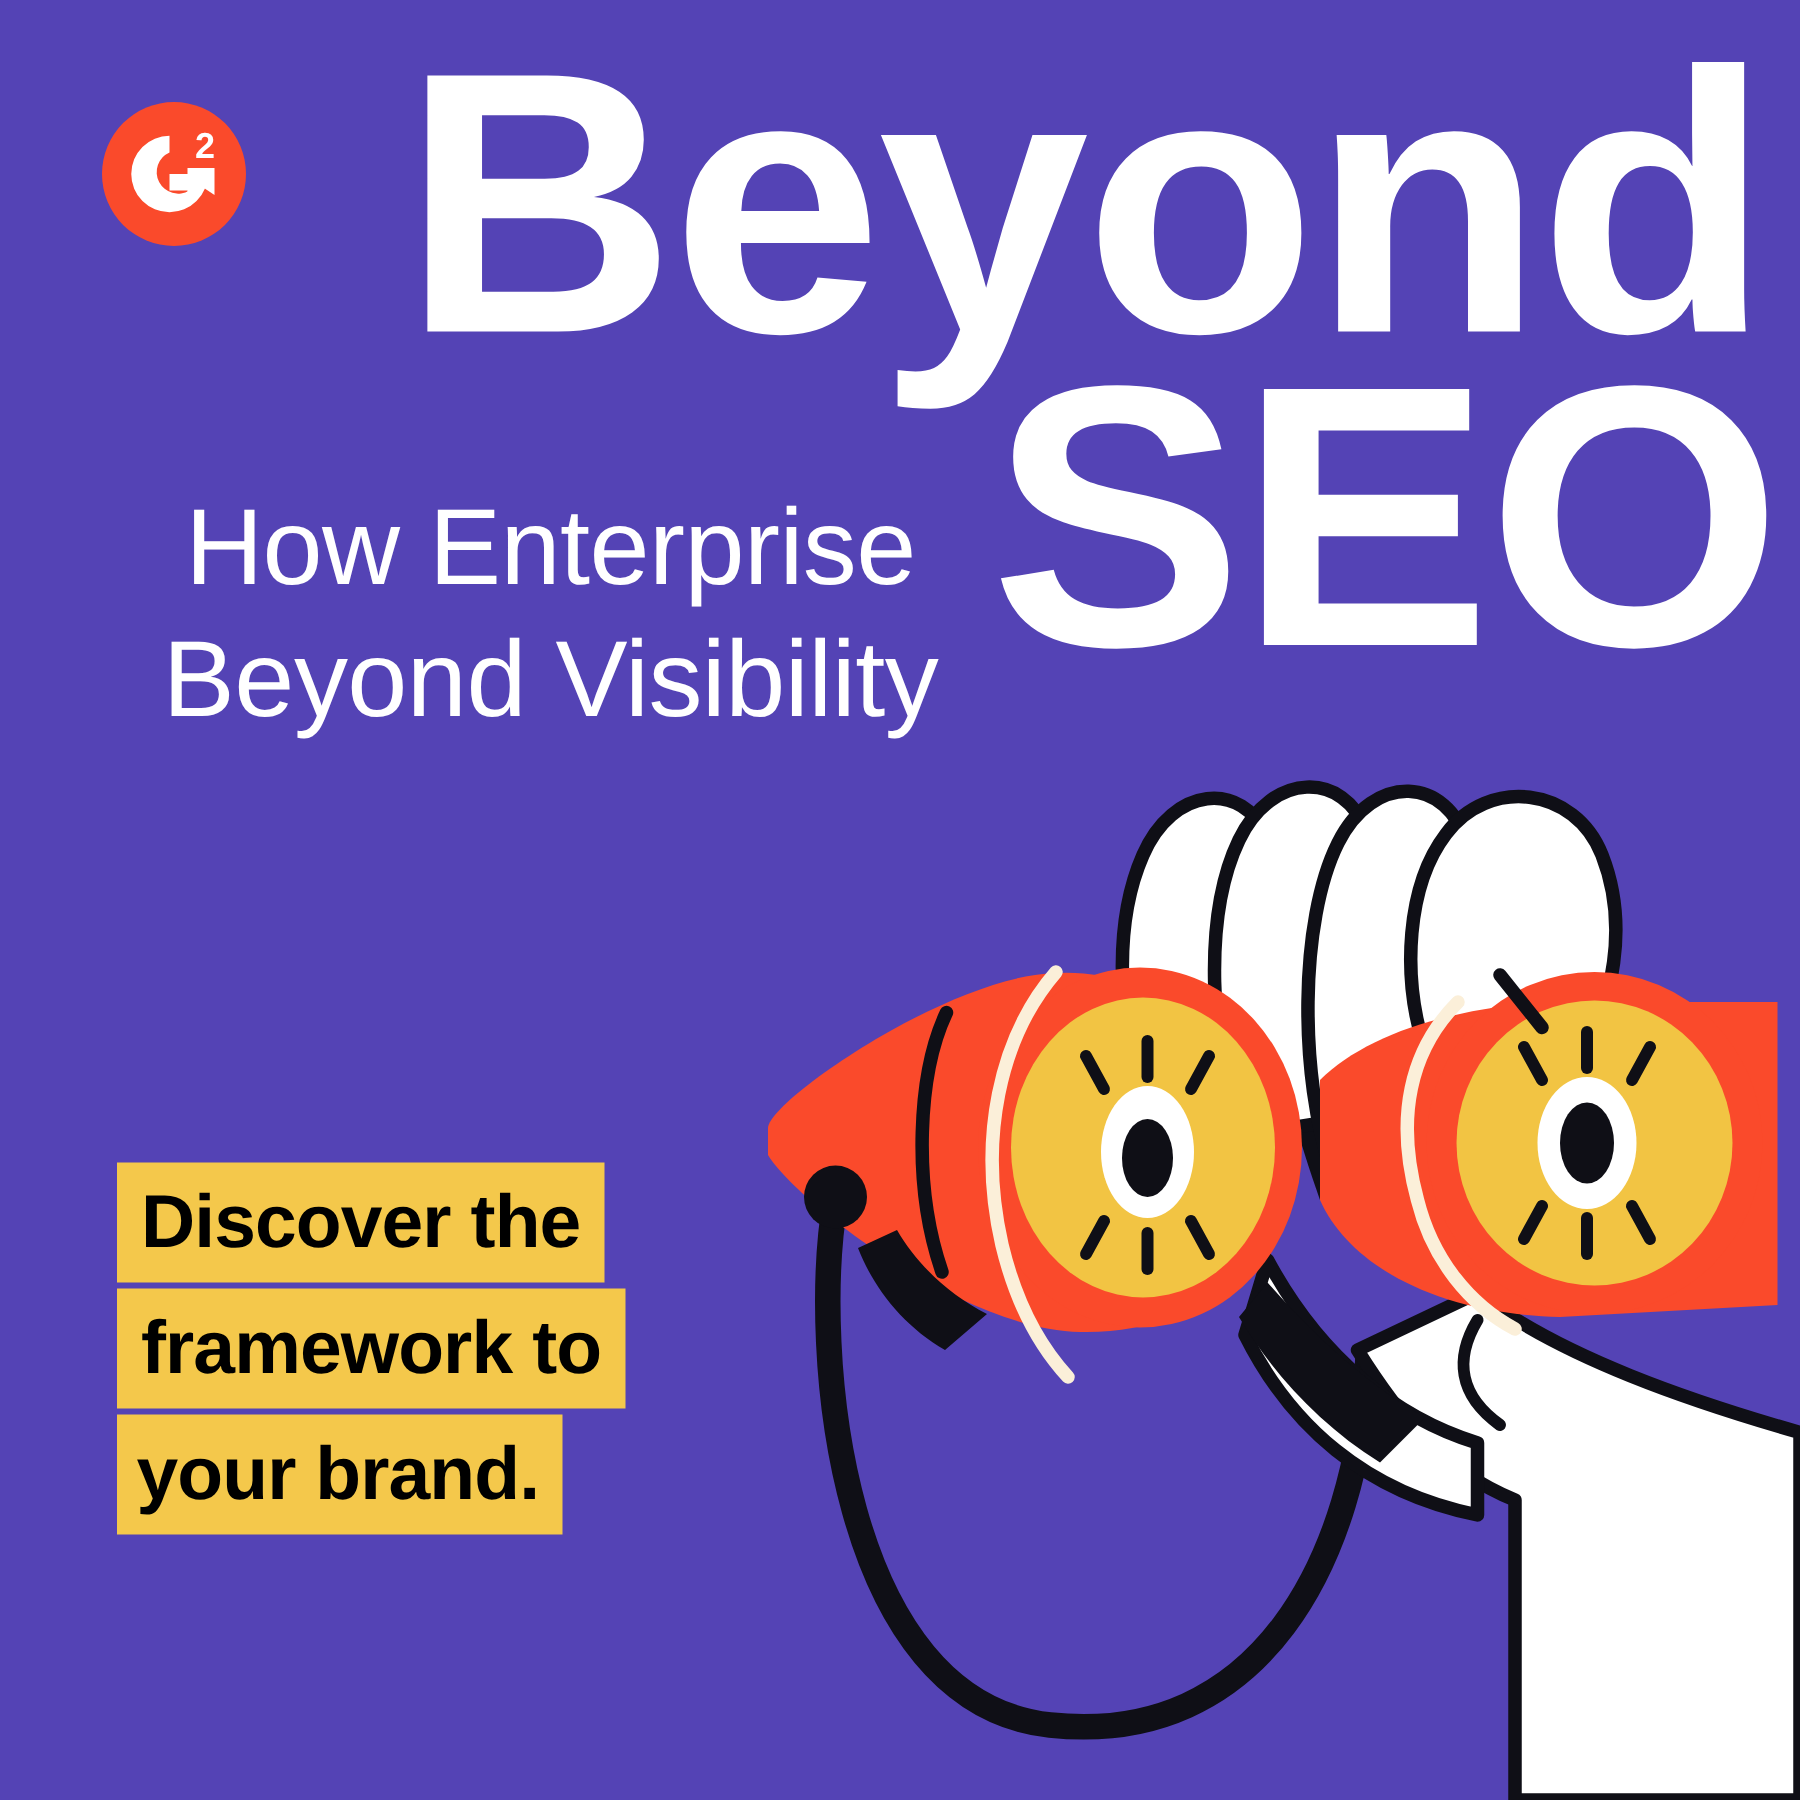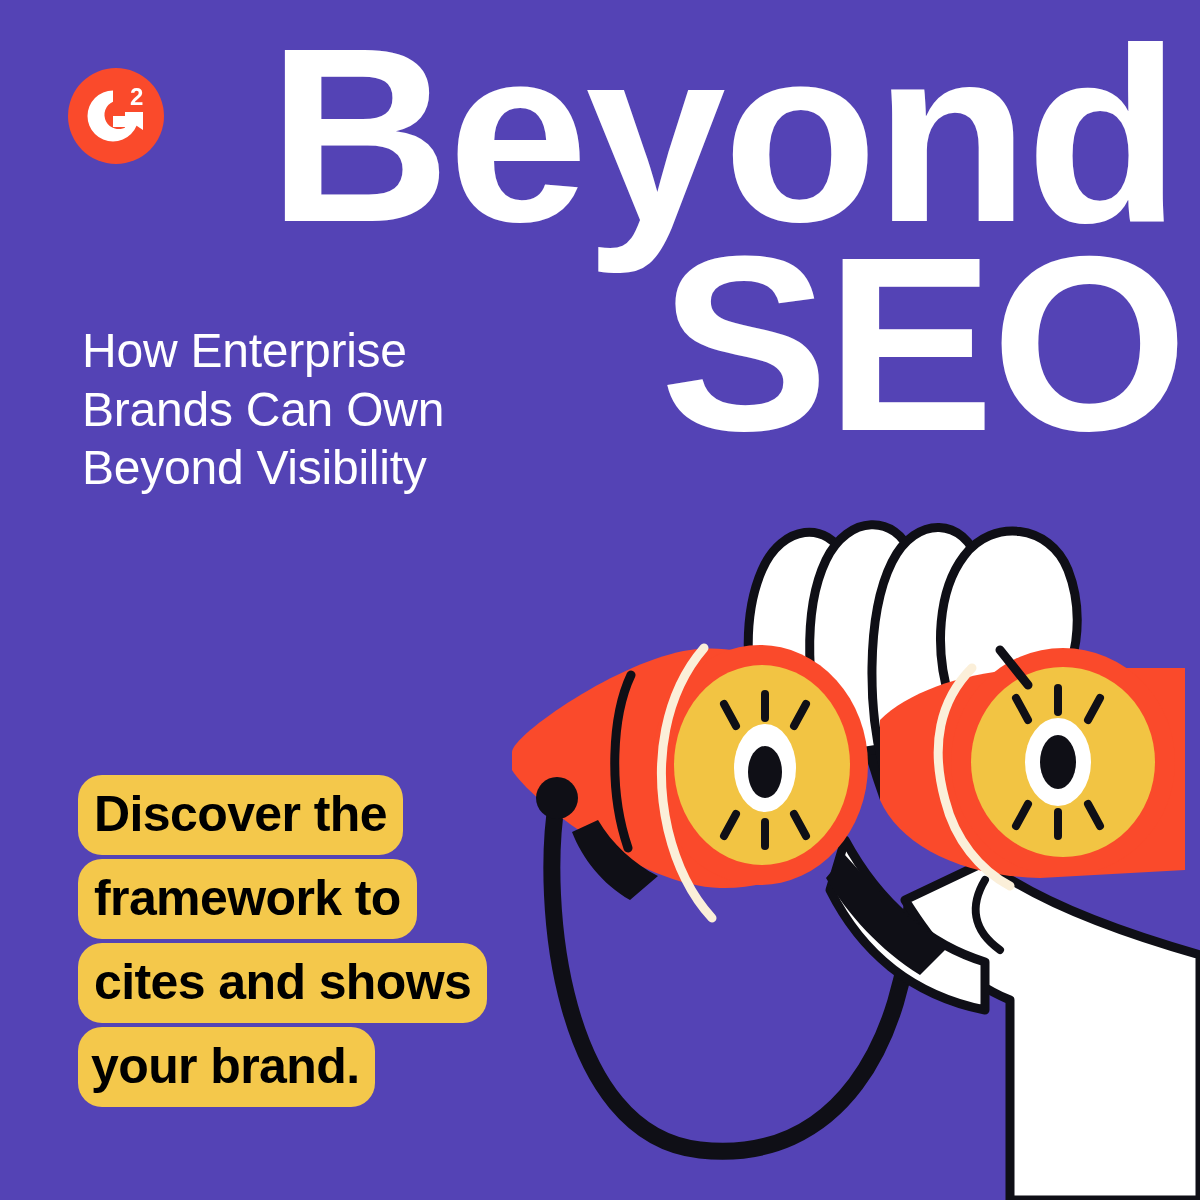--- a/index.html
+++ b/index.html
@@ -60,25 +60,26 @@
     transform-origin: left top;
   }
 
   
   .subtitle {
     position: absolute;
     left: 82px;
     top: 322px;
     width: 570px;
     color: #FFFFFF;
-    font-size: 48px;
+    font-size: 72px;
     line-height: 1.22;
     font-weight: 400;
     letter-spacing: -0.005em;
     font-family: "Liberation Sans", sans-serif;
+    text-align: center;
   }
   .subtitle div { white-space: nowrap; }
 
   
   .cta {
     position: absolute;
     left: 78px;
     top: 775px;
     display: flex;
     flex-direction: column;
@@ -89,21 +90,20 @@
     background: #F4C84B;
     color: #000000;
     font-size: 50px;
     line-height: 1;
     font-weight: 700;
     letter-spacing: -0.012em;
     padding: 14px 16px 16px 16px;
     margin-bottom: 4px;
     white-space: nowrap;
     font-family: "Liberation Sans", sans-serif;
-    border-radius: 24px;
   }
   .cta-line:last-child { margin-bottom: 0; padding-left: 13px; }
 
   
   .illustration {
     position: absolute;
     left: 0;
     top: 0;
     width: 1200px;
     height: 1200px;
@@ -126,21 +126,20 @@
       <text x="62" y="37" font-family="Liberation Sans, sans-serif" font-size="24" font-weight="700" fill="#FFFFFF">2</text>
     </svg>
   </div>
 
   <div class="headline-beyond">Beyond</div>
 
   <div class="headline-seo">SEO.</div>
 
   <div class="subtitle">
     <div>How Enterprise</div>
-    <div>Brands Can Own</div>
     <div>Beyond Visibility</div>
   </div>
 
   <svg class="illustration" viewBox="0 0 1200 1200">
 
     <path d="M557 800 C 540 900, 560 1135, 700 1150 C 840 1165, 905 1040, 912 905" fill="none" stroke="#0F0F16" stroke-width="17" stroke-linecap="round"></path>
 
     <path d="M905 900 C 930 940, 960 980, 1010 1000 L 1010 1200 L 1200 1200 L 1200 955
              C 1130 935, 1040 905, 985 862 Z" fill="#FFFFFF" stroke="#0F0F16" stroke-width="9" stroke-linejoin="round"></path>
 
@@ -218,17 +217,16 @@
         <line x1="806" y1="836" x2="794" y2="814"></line>
       </g>
     </g>
 
     <circle cx="557" cy="798" r="21" fill="#0F0F16"></circle>
   </svg>
 
   <div class="cta">
     <div class="cta-line">Discover the</div>
     <div class="cta-line">framework to</div>
-    <div class="cta-line">cites and shows</div>
     <div class="cta-line">your brand.</div>
   </div>
 
 </div>
 
 </body></html>

